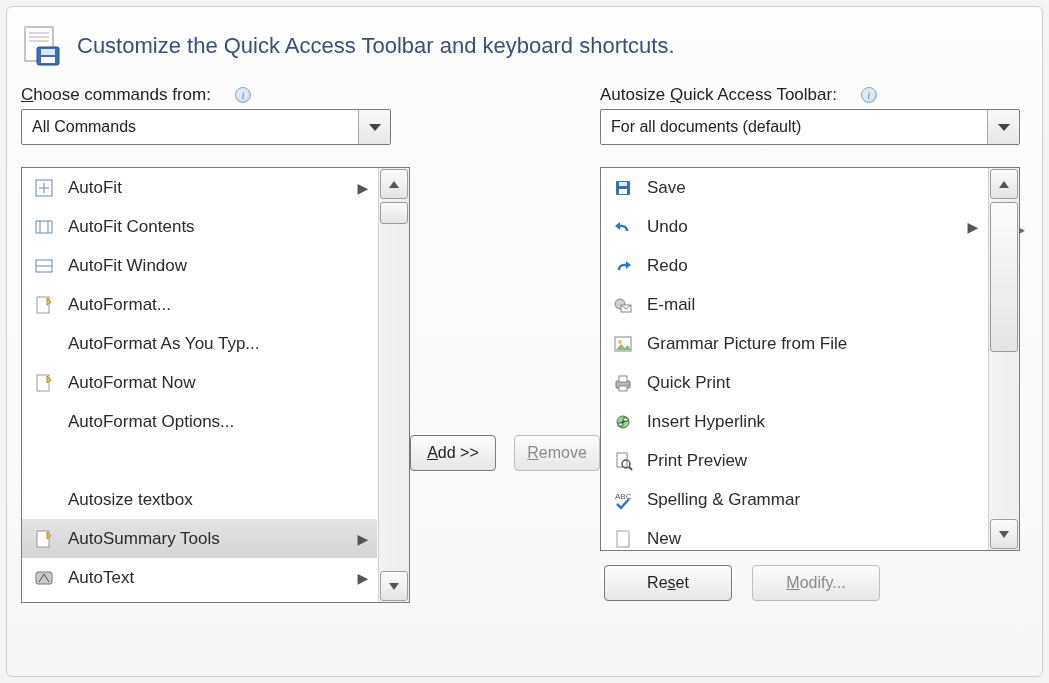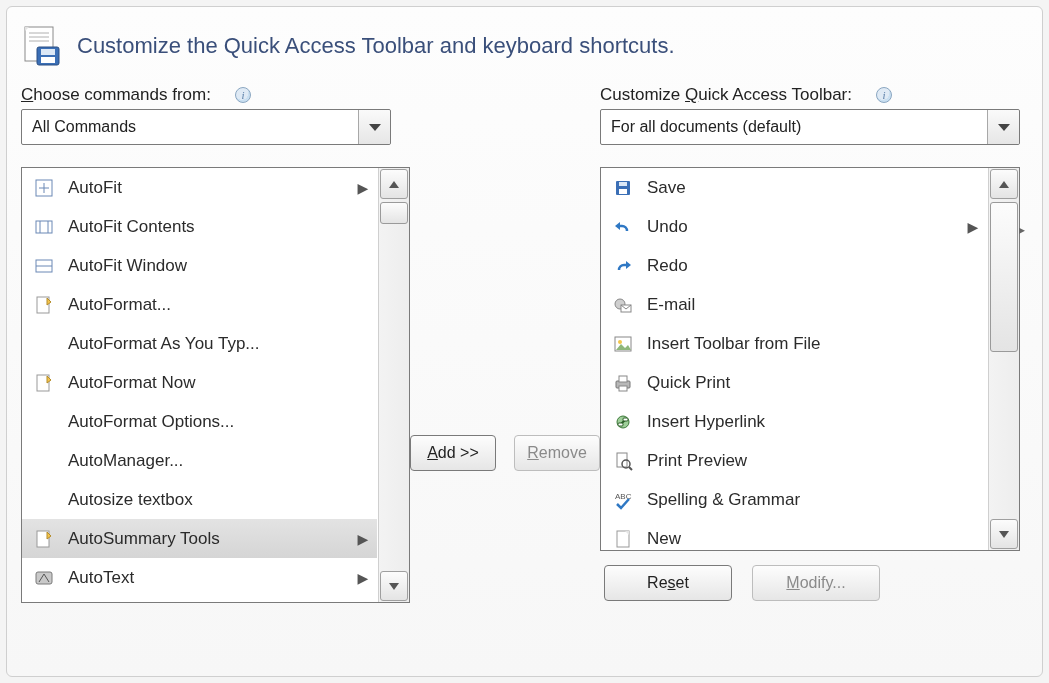--- a/index.html
+++ b/index.html
@@ -111,21 +111,21 @@
     </span>
     <div class="header-text">Customize the Quick Access Toolbar and keyboard shortcuts.</div>
   </div>
 
   <div class="label-row">
     <div class="label">
       <span><span class="ul">C</span><span>hoose commands from:</span></span>
       <span class="info-icon">i</span>
     </div>
     <div class="label" style="width:420px;">
-      <span><span>Customize </span><span class="ul">Q</span><span>uick Access Toolbar:</span></span>
+      <span><span>Autosize </span><span class="ul">Q</span><span>uick Access Toolbar:</span></span>
       <span class="info-icon">i</span>
     </div>
   </div>
 
   <div class="row-selects">
     <div class="select-wrap left">
       <div class="fake-select">
         <span>All Commands</span>
         <span class="btn"></span>
       </div>
@@ -192,21 +192,20 @@
               </svg>
             </span>
             <span class="txt">AutoFormat Now</span>
           </div>
           <div class="item">
             <span class="icon"></span>
             <span class="txt">AutoFormat Options...</span>
           </div>
           <div class="item">
             <span class="icon"></span>
-            <span class="txt">AutoManager...</span>
           </div>
           <div class="item">
             <span class="icon"></span>
             <span class="txt">Autosize textbox</span>
           </div>
           <div class="item selected">
             <span class="icon">
               <svg viewBox="0 0 20 20" width="20" height="20">
                 <rect x="3" y="2" width="12" height="16" fill="#fff" stroke="#999"></rect>
                 <polygon points="13,3 17,7 13,10" fill="#f5c54d" stroke="#b48c2a"></polygon>
@@ -288,21 +287,21 @@
               <span class="txt">E-mail</span>
             </div>
             <div class="item">
               <span class="icon">
                 <svg viewBox="0 0 20 20" width="20" height="20">
                   <rect x="2" y="3" width="16" height="14" fill="#fff" stroke="#888"></rect>
                   <circle cx="7" cy="8" r="2" fill="#f3c64b"></circle>
                   <path d="M3 16l5-6 4 4 3-3 3 5" fill="#8fb77b"></path>
                 </svg>
               </span>
-              <span class="txt">Insert Toolbar from File</span>
+              <span class="txt">Grammar Picture from File</span>
             </div>
             <div class="item">
               <span class="icon">
                 <svg viewBox="0 0 20 20" width="20" height="20">
                   <rect x="3" y="8" width="14" height="7" rx="1" fill="#b8b8b8" stroke="#777"></rect>
                   <rect x="6" y="3" width="8" height="6" fill="#fff" stroke="#888"></rect>
                   <rect x="6" y="13" width="8" height="5" fill="#fff" stroke="#888"></rect>
                 </svg>
               </span>
               <span class="txt">Quick Print</span>

